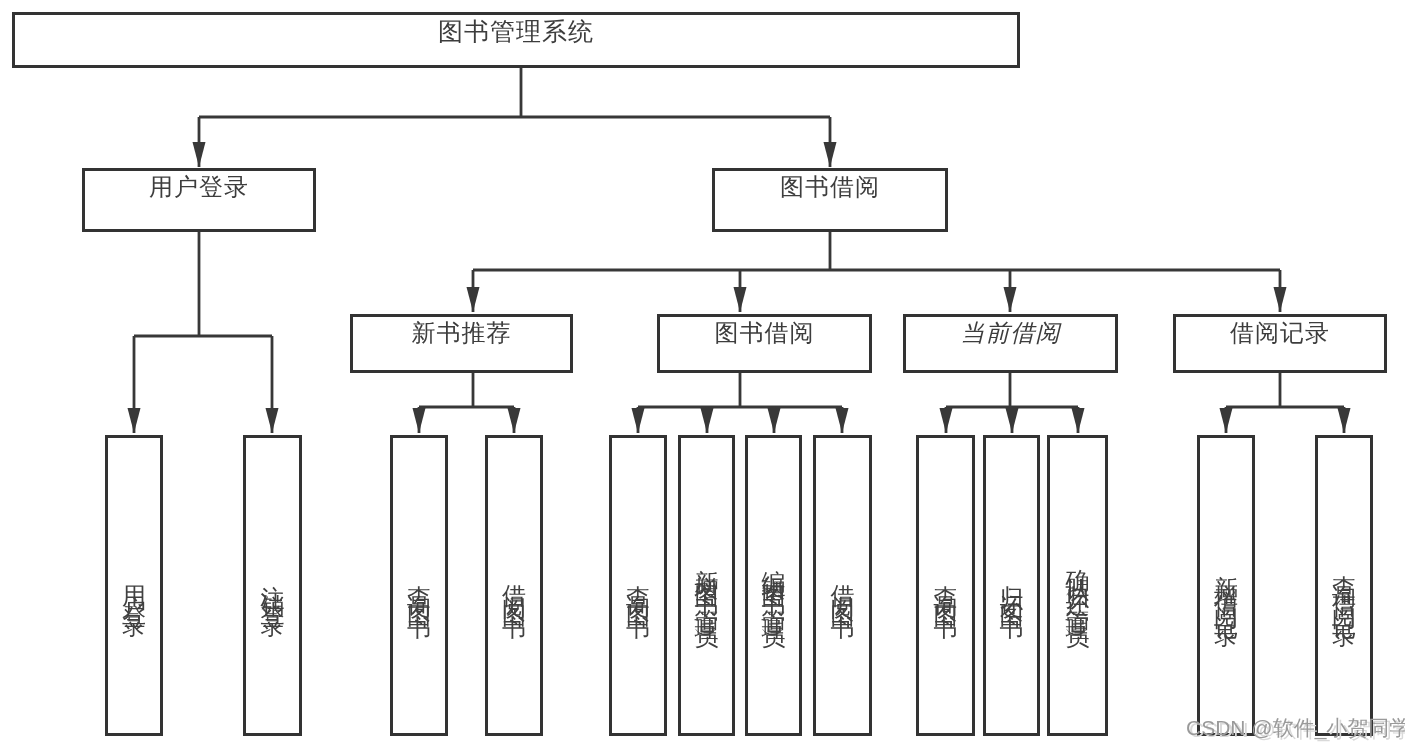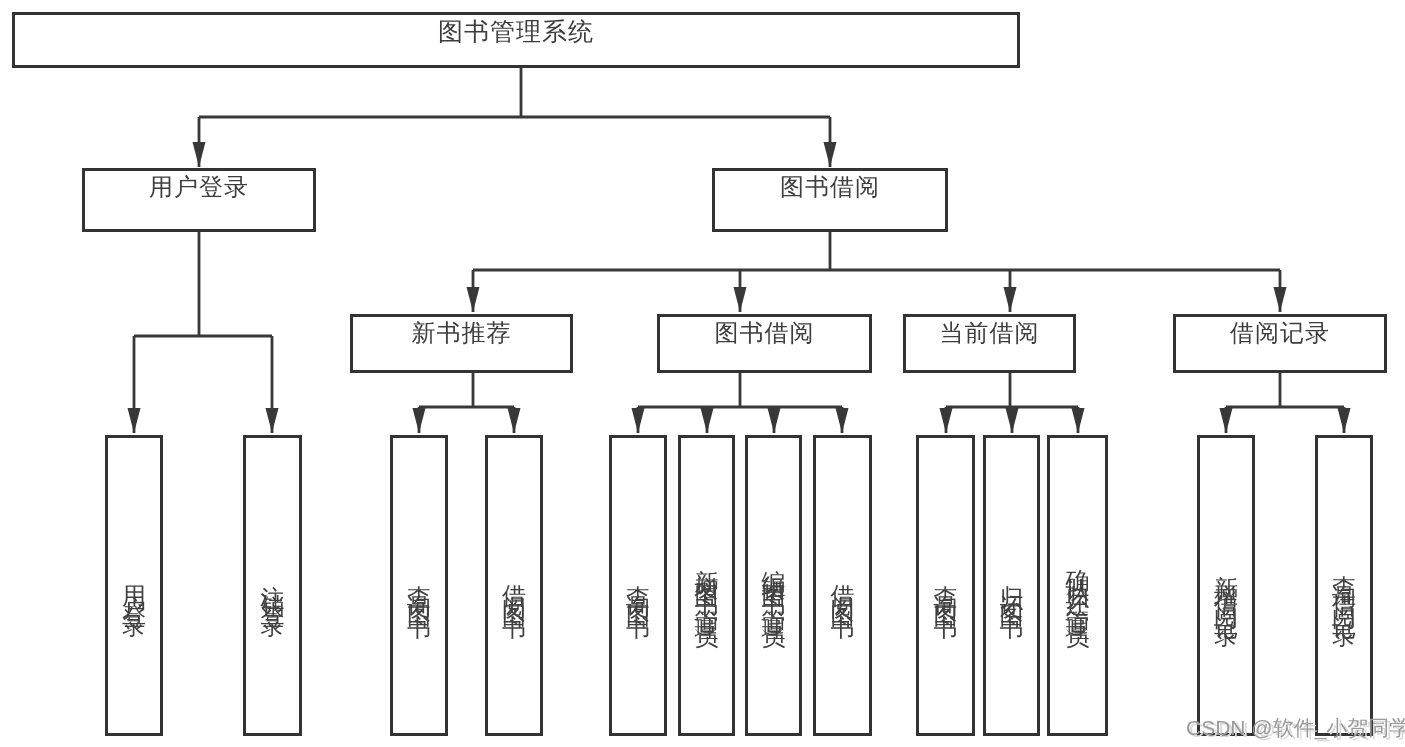--- a/index.html
+++ b/index.html
@@ -152,21 +152,21 @@
   <div class="node lvl2" style="left:712px; width:236px;">
     <span class="lbl">图书借阅</span>
   </div>
 
   <div class="node lvl3" style="left:350px; width:223px;">
     <span class="lbl">新书推荐</span>
   </div>
   <div class="node lvl3" style="left:633px; width:215px;margin-left:24px;">
     <span class="lbl">图书借阅</span>
   </div>
-  <div class="node lvl3" style="left:903px; width:173px;">
+  <div class="node lvl3" style="left:903px; width:215px;font-style:italic;">
     <span class="lbl">当前借阅</span>
   </div>
   <div class="node lvl3" style="left:1173px; width:214px;">
     <span class="lbl">借阅记录</span>
   </div>
 
   <div class="leaf" style="left:105px; width:58px;">
     <span class="vlbl">用户登录</span>
   </div>
   <div class="leaf" style="left:243px; width:59px;">

